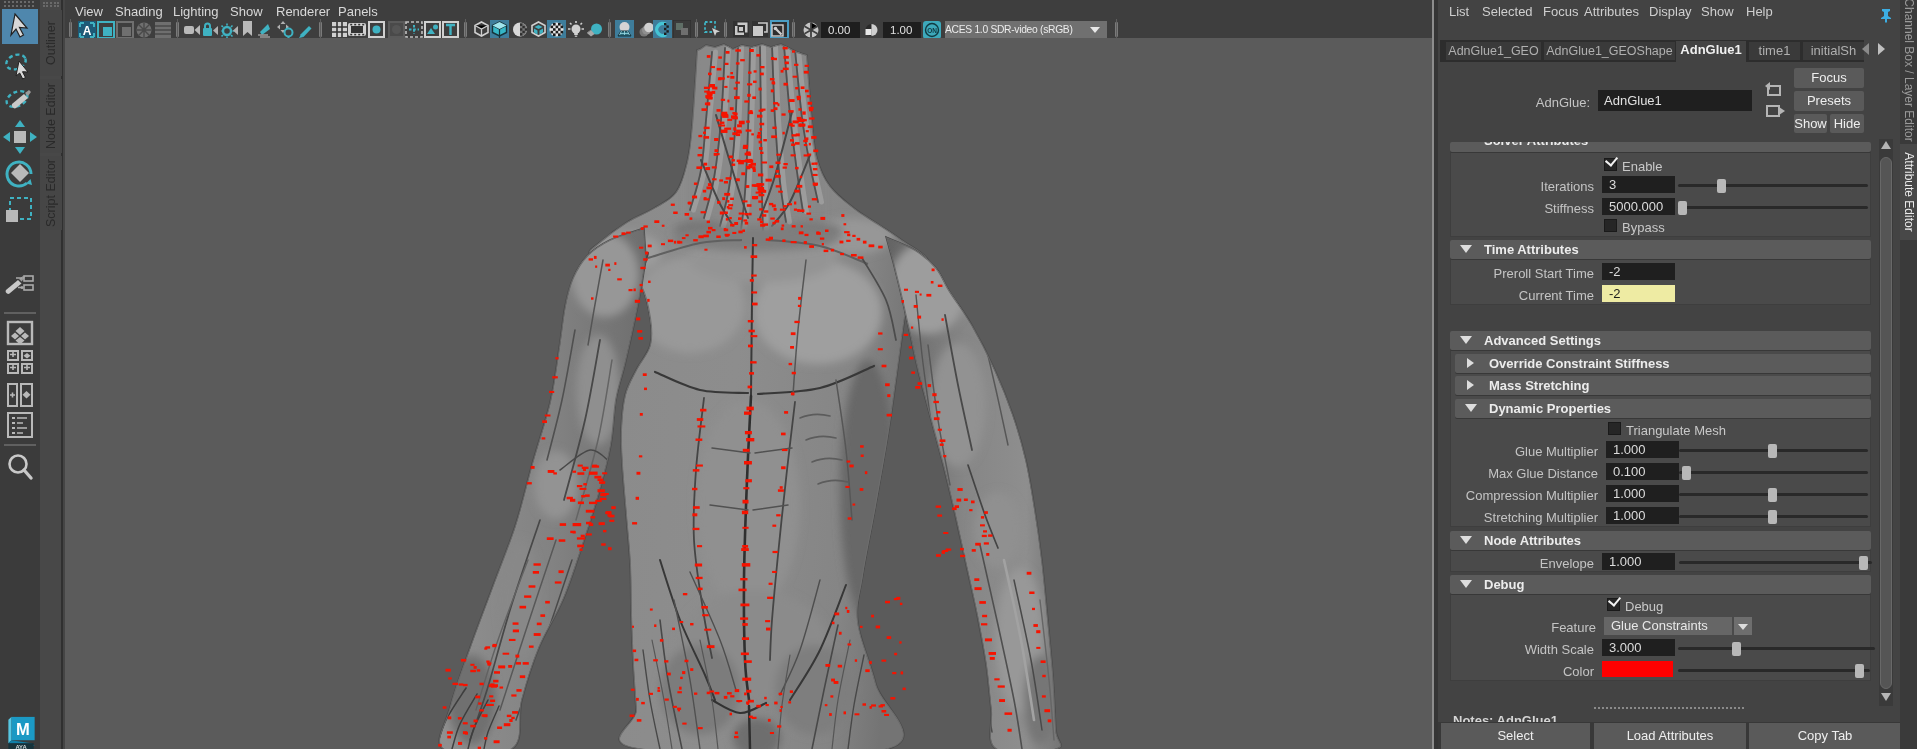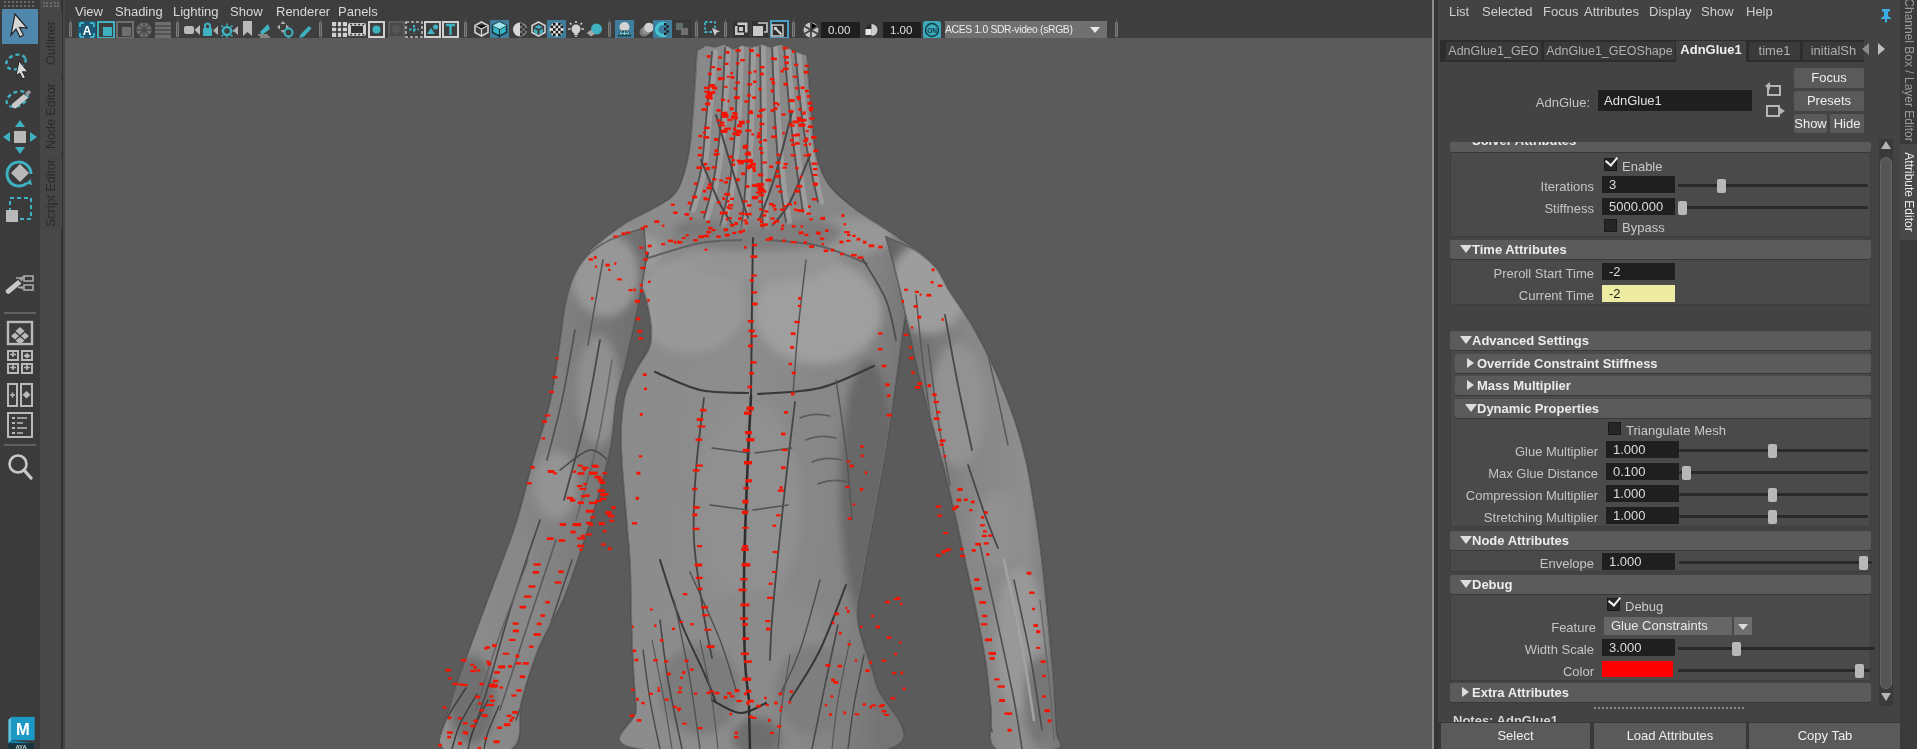--- a/index.html
+++ b/index.html
@@ -23,21 +23,21 @@
 .tab.active{top:1px;height:21px;background:#434343;color:#f0f0f0;font-weight:bold;}
 .fieldlbl{position:absolute;color:#c4c4c4;text-align:right;}
 .tfield{position:absolute;background:#1f1f1f;color:#e0e0e0;font-size:13px;padding-left:6px;line-height:17px;}
 .btn{position:absolute;background:#5a5a5a;color:#eee;text-align:center;font-size:13px;border-radius:2px;}
 .hdr{position:absolute;left:12px;width:421px;height:19px;background:#5b5b5b;border-radius:2px;color:#ececec;font-weight:bold;font-size:13px;line-height:19px;box-shadow:0 1px 0 #383838;}
 .hdr.sub{left:17px;width:416px;}
 .well{position:absolute;left:12px;width:421px;background:#4a4a4a;border:1px solid #3e3e3e;}
 .hdr .tri{position:absolute;left:10px;top:5px;width:0;height:0;}
 .tri.down{border-left:6px solid transparent;border-right:6px solid transparent;border-top:8px solid #ddd;}
 .tri.right{border-top:5px solid transparent;border-bottom:5px solid transparent;border-left:7px solid #ddd;margin-top:-1px;margin-left:2px;}
-.hdr .ht{margin-left:22px;}
+.hdr .ht{margin-left:34px;}
 .cb{position:absolute;width:13px;height:13px;background:#262626;border:1px solid #1a1a1a;}
 .cb.on:after{content:"";position:absolute;left:1px;top:-3px;width:9px;height:6px;border-left:2.5px solid #f2f2f2;border-bottom:2.5px solid #f2f2f2;transform:rotate(-50deg);}
 .cblbl{position:absolute;color:#c8c8c8;font-size:13px;}
 .slider{position:absolute;height:3px;background:#292929;border-radius:2px;}
 .thumb{position:absolute;width:9px;height:14px;background:#b8b8b8;border-radius:2px;top:-5px;}
 .num{position:absolute;width:73px;height:17px;background:#1f1f1f;color:#dcdcdc;font-size:13px;padding-left:7px;line-height:17px;}
 #farright{left:1900px;top:0;width:17px;height:749px;background:#3a3a3a;}
 .vtabR{position:absolute;left:0;width:17px;}
 .vtabR span{position:absolute;left:50%;top:50%;transform:translate(-50%,-50%) rotate(90deg);white-space:nowrap;font-size:12px;}
 </style></head>
@@ -1418,21 +1418,21 @@
       </div>
     <div class="cb" style="left:166px;top:219px;"></div>
       <div class="cblbl" style="left:184px;top:220px;">Bypass</div>
     <div class="hdr" style="top:240px;"><span class="tri down"></span><span class="ht">Time Attributes</span></div>
     <div class="fieldlbl" style="left:0;top:266px;width:156px;">Preroll Start Time</div>
     <div class="num" style="left:164px;top:263px;">-2</div>
     <div class="fieldlbl" style="left:0;top:288px;width:156px;">Current Time</div>
     <div class="num" style="left:164px;top:285px;background:#eeeba3;color:#1c1c1c;">-2</div>
     <div class="hdr" style="top:331px;"><span class="tri down"></span><span class="ht">Advanced Settings</span></div>
     <div class="hdr sub" style="top:354px;"><span class="tri right"></span><span class="ht">Override Constraint Stiffness</span></div>
-    <div class="hdr sub" style="top:376px;"><span class="tri right"></span><span class="ht">Mass Multiplier</span></div>
+    <div class="hdr sub" style="top:376px;"><span class="tri right"></span><span class="ht">Mass Stretching</span></div>
     <div class="hdr sub" style="top:399px;"><span class="tri down"></span><span class="ht">Dynamic Properties</span></div>
     <div class="cb" style="left:170px;top:422px;"></div>
       <div class="cblbl" style="left:188px;top:423px;">Triangulate Mesh</div>
     <div class="fieldlbl" style="left:0;top:444px;width:160px;">Glue Multiplier</div>
     <div class="num" style="left:168px;top:441px;">1.000</div>
     <div class="slider" style="left:241px;top:449px;width:189px;">
         <div class="thumb" style="left:89px;"></div>
       </div>
     <div class="fieldlbl" style="left:0;top:466px;width:160px;">Max Glue Distance</div>
     <div class="num" style="left:168px;top:463px;">0.100</div>
@@ -1466,21 +1466,20 @@
     <div class="fieldlbl" style="left:0;top:642px;width:156px;">Width Scale</div>
     <div class="num" style="left:164px;top:639px;">3.000</div>
     <div class="slider" style="left:240px;top:647px;width:197px;">
         <div class="thumb" style="left:54px;"></div>
       </div>
     <div class="fieldlbl" style="left:0;top:664px;width:156px;">Color</div>
     <div style="position:absolute;left:164px;top:661px;width:71px;height:16px;background:#f00;"></div>
     <div class="slider" style="left:240px;top:669px;width:192px;">
         <div class="thumb" style="left:177px;"></div>
       </div>
-    <div class="hdr" style="top:683px;"><span class="tri right"></span><span class="ht">Extra Attributes</span></div>
     <div style="position:absolute;left:156px;top:707px;width:150px;border-top:2px dotted #8a8a8a;"></div>
     <div style="position:absolute;left:15px;top:713px;width:200px;height:9px;overflow:hidden;font-weight:bold;color:#d5d5d5;">Notes: AdnGlue1</div>
     <div style="position:absolute;left:0;top:722px;width:462px;height:27px;background:#383838;"></div>
     <div class="btn" style="left:3px;top:723px;width:149px;height:26px;line-height:26px;border-radius:0;">Select</div>
     <div class="btn" style="left:156px;top:723px;width:152px;height:26px;line-height:26px;border-radius:0;">Load Attributes</div>
     <div class="btn" style="left:311px;top:723px;width:152px;height:26px;line-height:26px;border-radius:0;">Copy Tab</div>
     <div style="position:absolute;left:441px;top:139px;width:14px;height:567px;background:#3a3a3a;"></div>
     <div style="position:absolute;left:443px;top:141px;width:0;height:0;border-left:5px solid transparent;border-right:5px solid transparent;border-bottom:8px solid #b5b5b5;"></div>
     <div style="position:absolute;left:443px;top:693px;width:0;height:0;border-left:5px solid transparent;border-right:5px solid transparent;border-top:8px solid #b5b5b5;"></div>
     <div style="position:absolute;left:442px;top:157px;width:12px;height:532px;background:#555;border:1px solid #686868;border-radius:6px;"></div>

